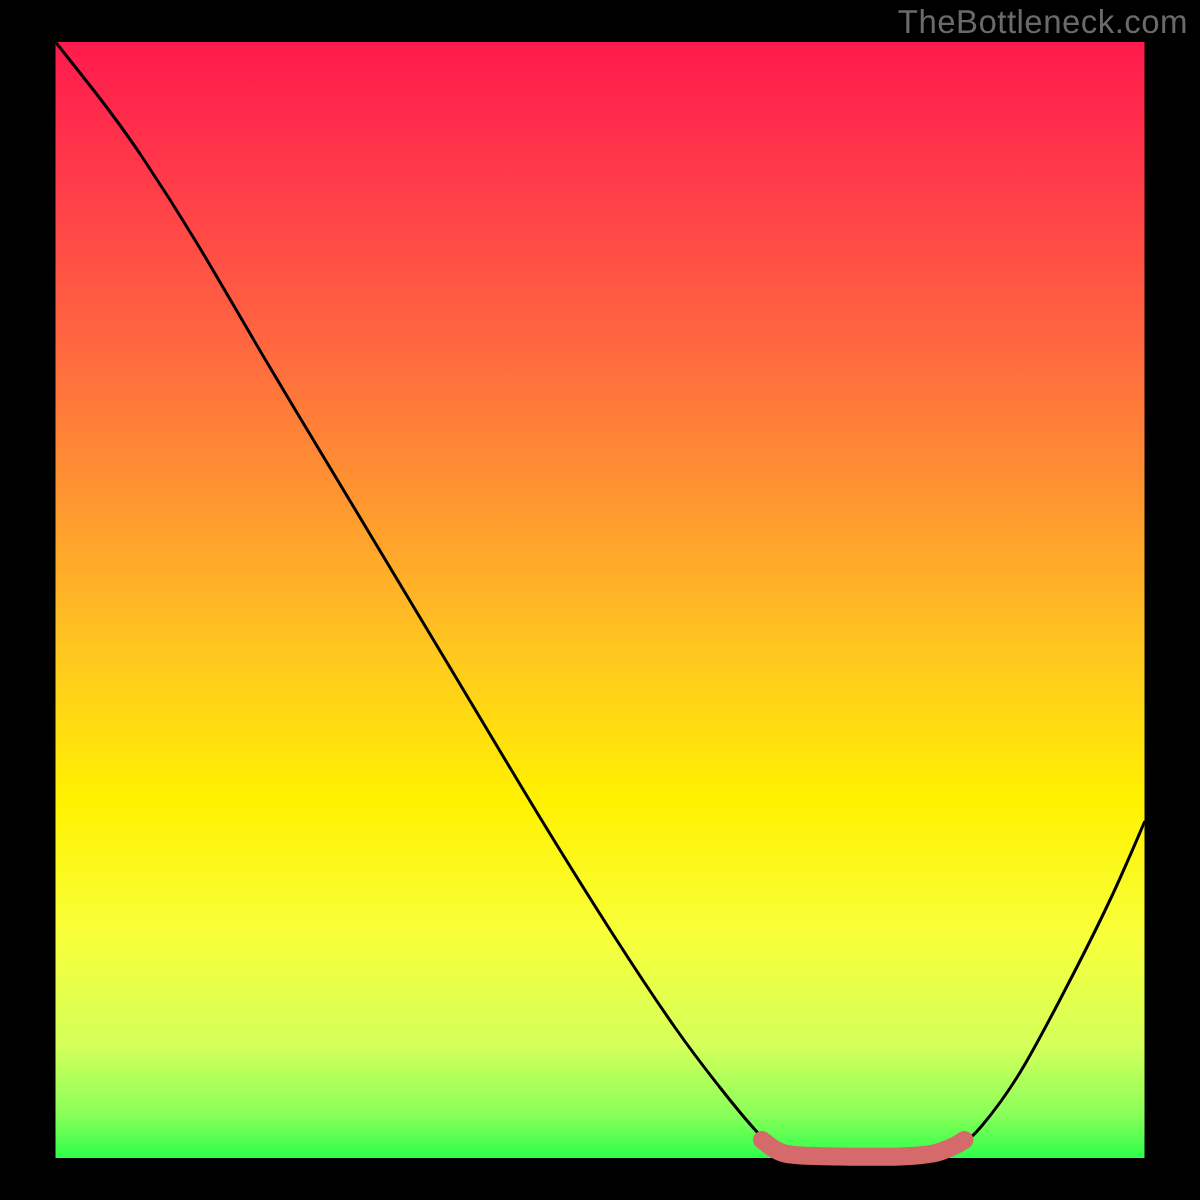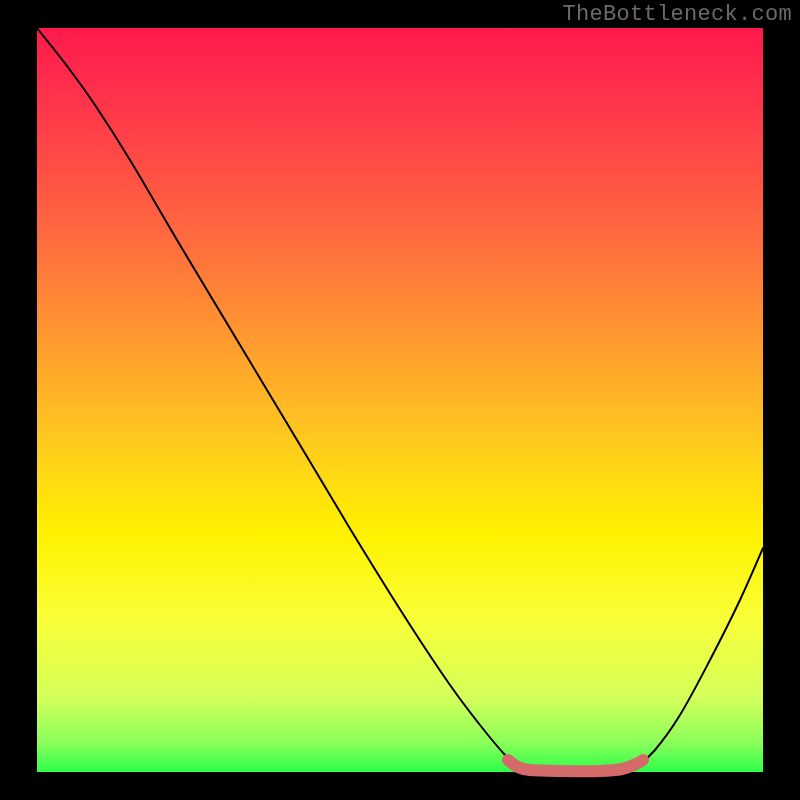--- a/index.html
+++ b/index.html
@@ -13,21 +13,21 @@
   .container {
     position: relative;
     width: 800px;
     height: 800px;
   }
   .watermark {
     position: absolute;
     top: 2px;
     right: 8px;
     color: #6a6a6a;
-    font-family: Liberation Mono, monospace;
+    font-family: Liberation Sans, sans-serif;
     font-size: 22px;
     font-weight: 500;
     letter-spacing: 0.3px;
     z-index: 10;
   }
   svg.plot {
     position: absolute;
     left: 0;
     top: 0;
   }

